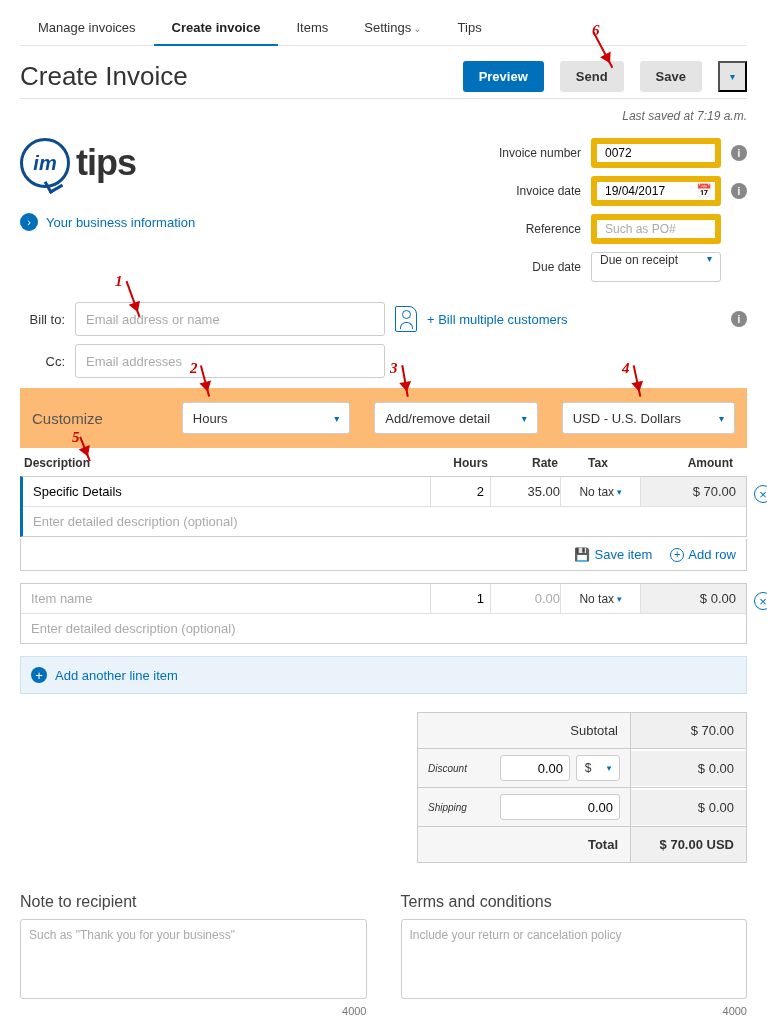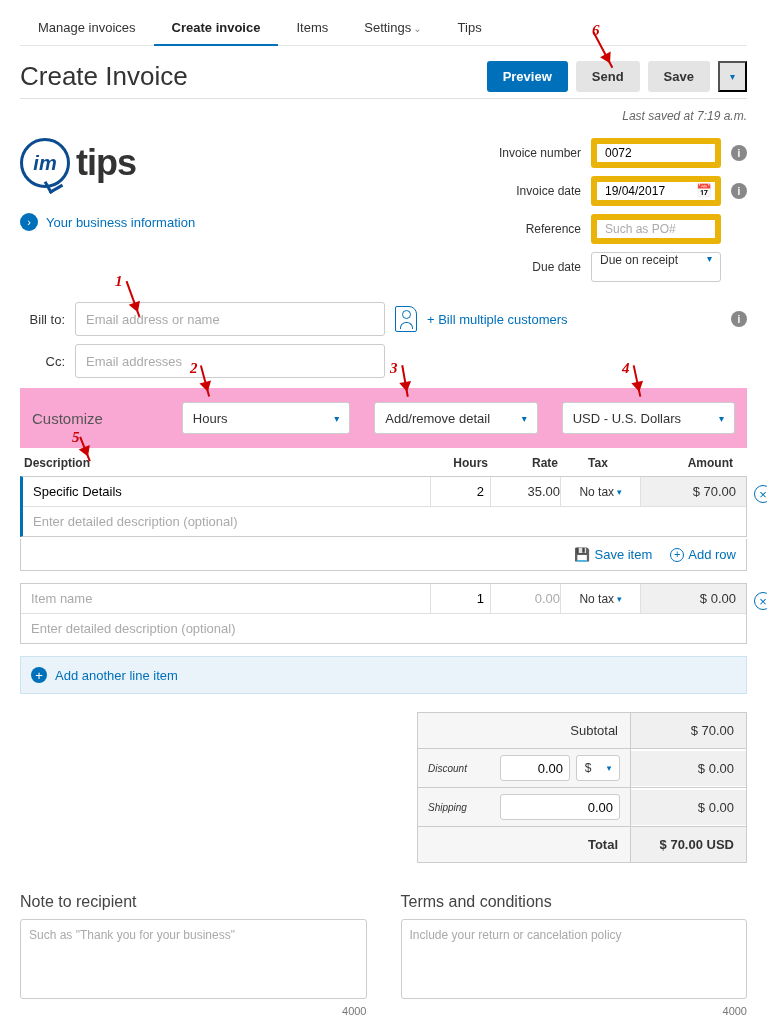--- a/index.html
+++ b/index.html
@@ -8,21 +8,21 @@
 
 .tabs { display: flex; gap: 0; border-bottom: 1px solid #e4e4e4; margin-bottom: 15px; }
 .tab { padding: 10px 18px; font-size: 13px; color: #333; cursor: pointer; position: relative; }
 .tab.active { color: #222; font-weight: 600; }
 .tab.active::after { content:""; position: absolute; left:0; right:0; bottom:-1px; height:2px; background:#0070ba; }
 .tab .chev { font-size: 10px; margin-left: 2px; color:#888; }
 
 
 .header-row { display:flex; justify-content:space-between; align-items:center; margin-bottom:5px;}
 .page-title { font-size: 26px; font-weight: 300; color: #333; }
-.header-buttons { display:flex; gap:8px; align-items:center;}
+.header-buttons { display:flex; gap:16px; align-items:center;}
 .btn { padding: 8px 16px; font-size: 13px; border:none; border-radius:3px; cursor:pointer; font-weight:600;}
 .btn-primary { background:#0070ba; color:#fff; }
 .btn-secondary { background:#e4e4e4; color:#333; }
 .btn-split-caret { background:#e4e4e4; color:#0070ba; padding:8px 10px; font-size:10px;}
 .divider { height:1px; background:#e0e0e0; margin: 6px 0 10px;}
 .last-saved { text-align:right; color:#666; font-style:italic; font-size:12px; margin-bottom:15px;}
 
 
 .top-section { display:flex; gap:30px; margin-bottom:20px; }
 .logo-area { flex: 0 0 200px;}
@@ -48,21 +48,21 @@
 .bill-row { display:flex; align-items:center; gap:10px; margin-bottom:8px;}
 .bill-label { width:45px; text-align:right; font-size:13px; color:#333;}
 .bill-input { flex:0 0 310px; height:34px; border:1px solid #ccc; border-radius:3px; padding:0 10px; font-size:13px;}
 .person-icon { width:22px; height:26px; border:1.5px solid #0070ba; border-radius:2px 8px 2px 2px; position:relative; display:flex; align-items:flex-end; justify-content:center;}
 .person-icon::before{content:""; width:7px; height:7px; border:1.5px solid #0070ba; border-radius:50%; position:absolute; top:3px;}
 .person-icon::after{content:""; width:11px; height:6px; border:1.5px solid #0070ba; border-bottom:none; border-radius:6px 6px 0 0; position:absolute; bottom:2px;}
 .bill-link { color:#0070ba; font-size:13px;}
 .bill-info { margin-left:auto;}
 
 
-.customize-bar { background:#f9a8d4; padding:14px 12px; display:flex; align-items:center; gap:24px; margin:10px 0 0;}
+.customize-bar { background:#fdba74; padding:14px 12px; display:flex; align-items:center; gap:24px; margin:10px 0 0;}
 .customize-label { font-size:15px; color:#555; font-weight:300;}
 .cust-select { background:#fff; border:1px solid #ccc; border-radius:3px; height:32px; padding:0 10px; display:flex; align-items:center; justify-content:space-between; font-size:13px;}
 .cust1 { width:170px; margin-left:55px;} .cust2 { width:165px;} .cust3 { width:175px; margin-left:auto;}
 .cust-select .car { color:#0070ba; font-size:10px;}
 
 
 .li-header-row { display:flex; font-size:12px; font-weight:600; color:#333; padding:8px 4px 6px; }
 .col-desc{flex:1;} .col-hours{width:60px; text-align:right;} .col-rate{width:70px; text-align:right;} .col-tax{width:80px; text-align:center;} .col-amt{width:105px; text-align:right; padding-right:10px;}
 
 .line-item { border:1px solid #ccc; position:relative; margin-bottom:2px;}

